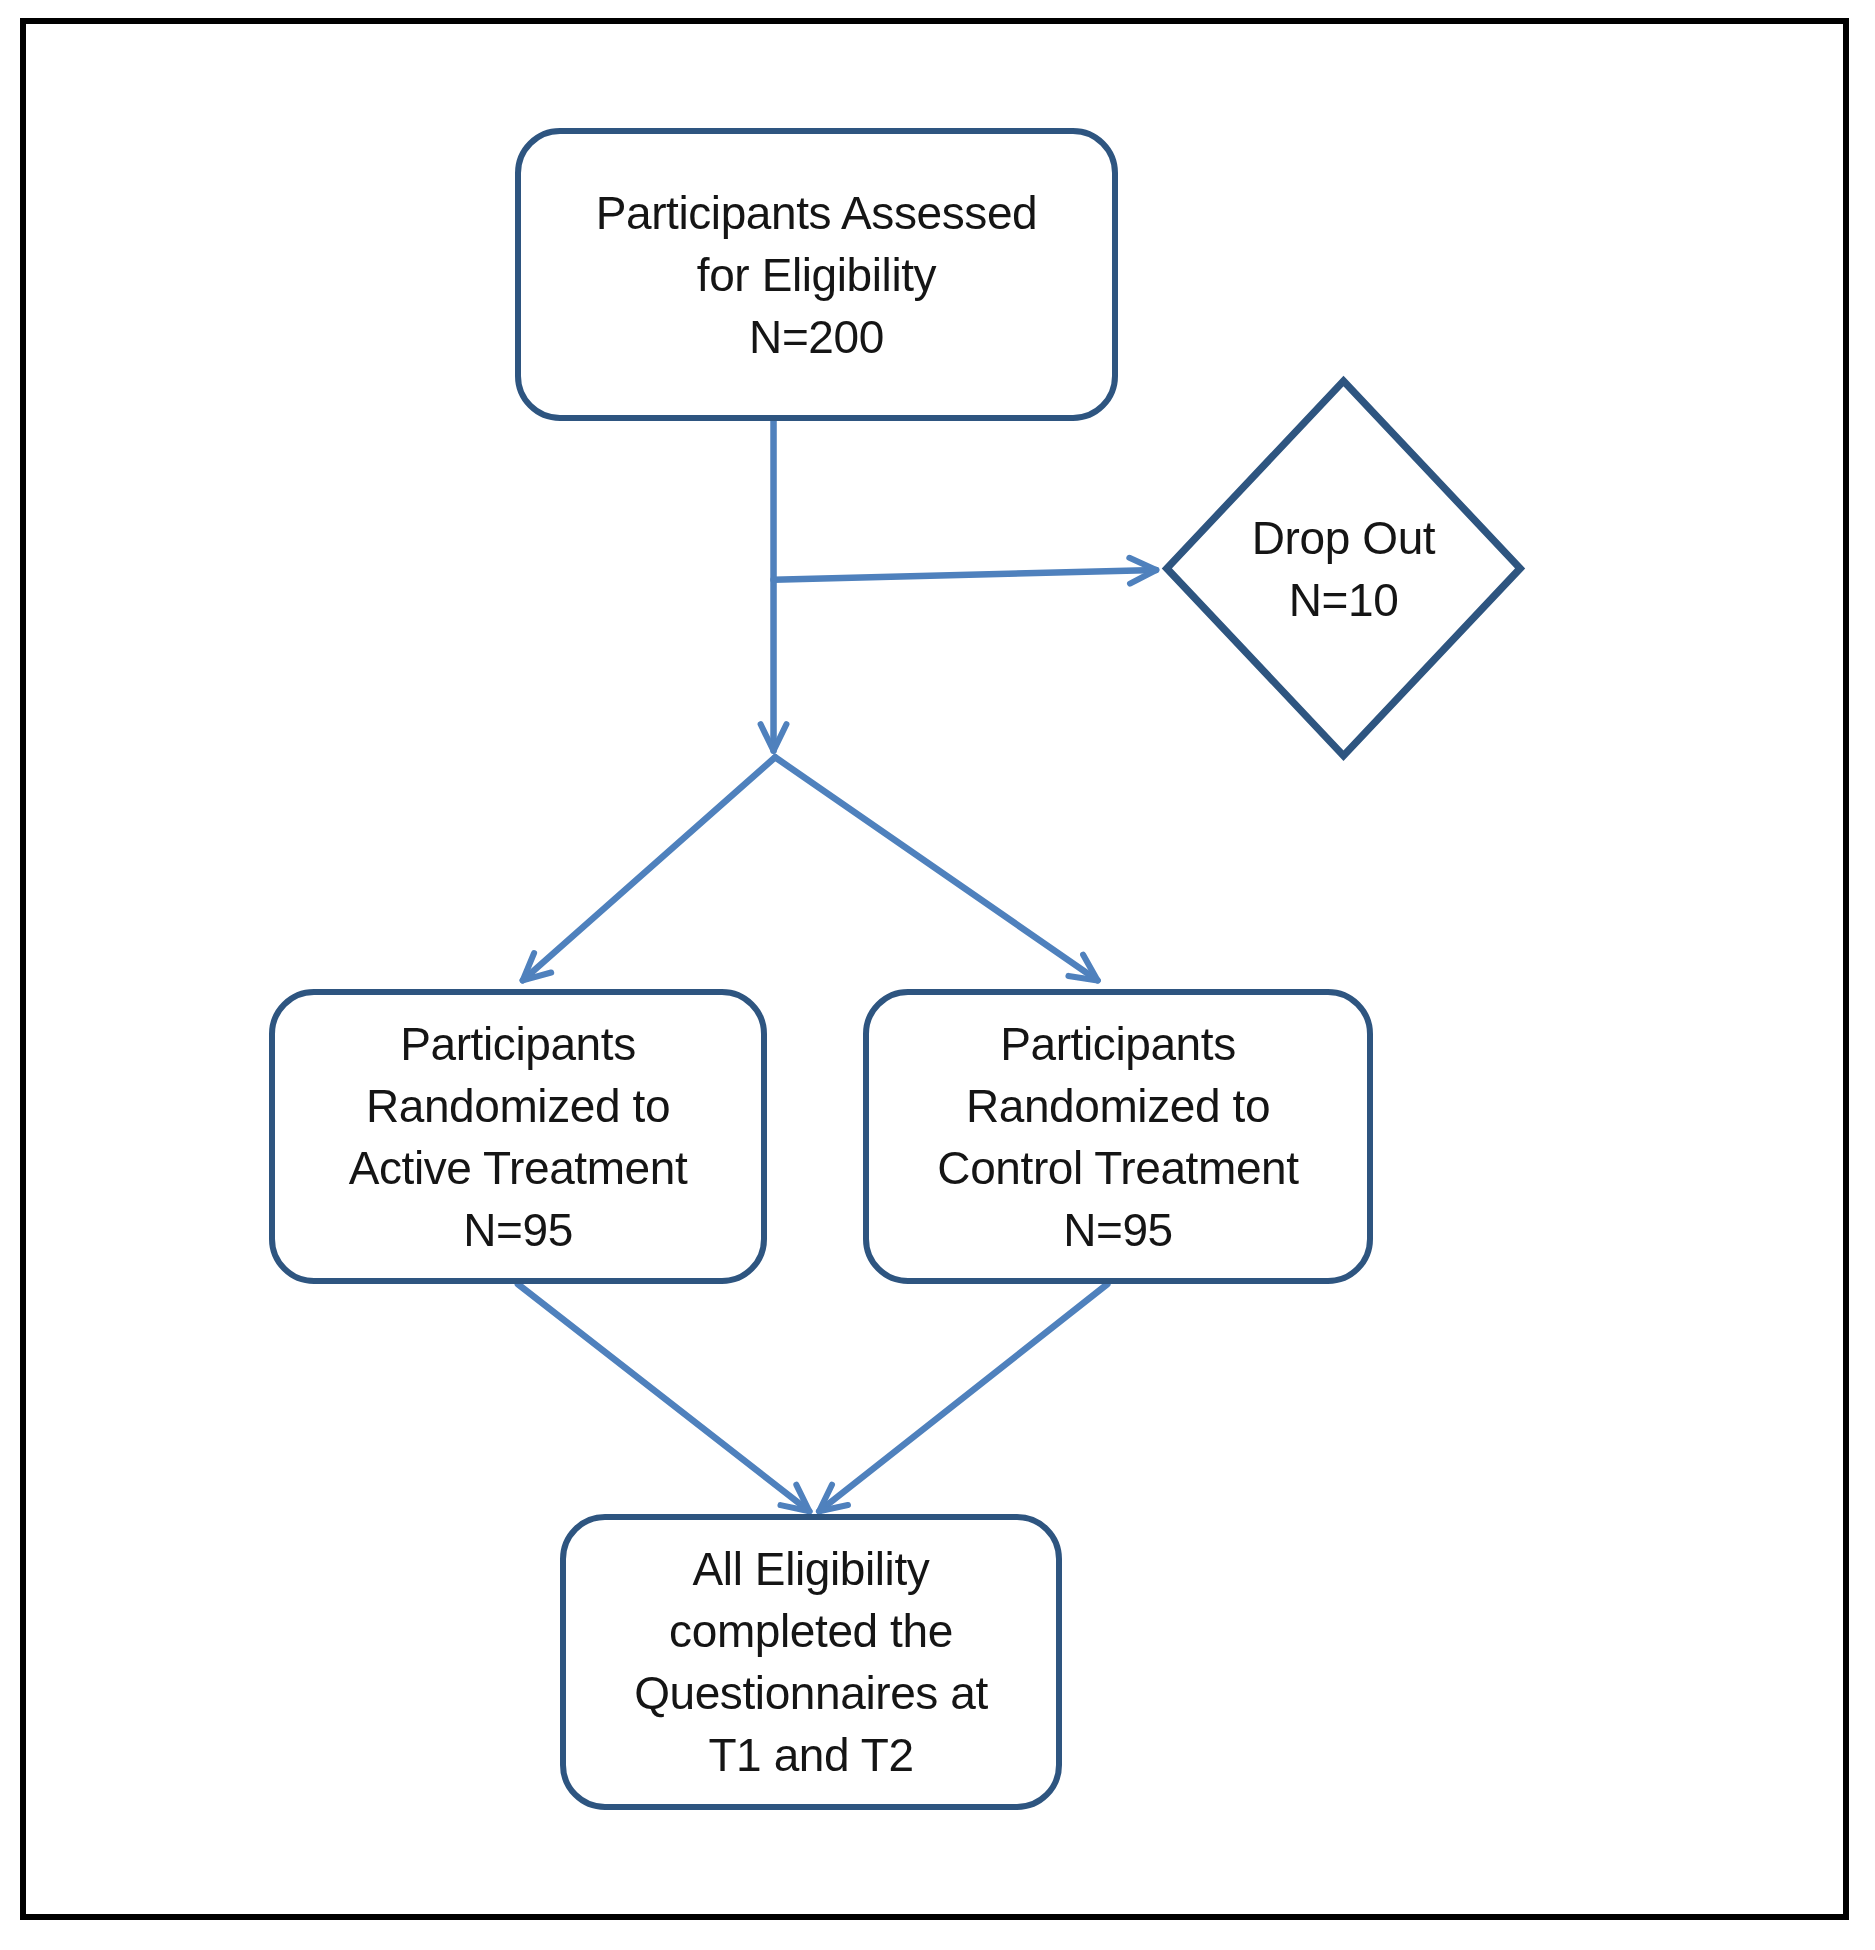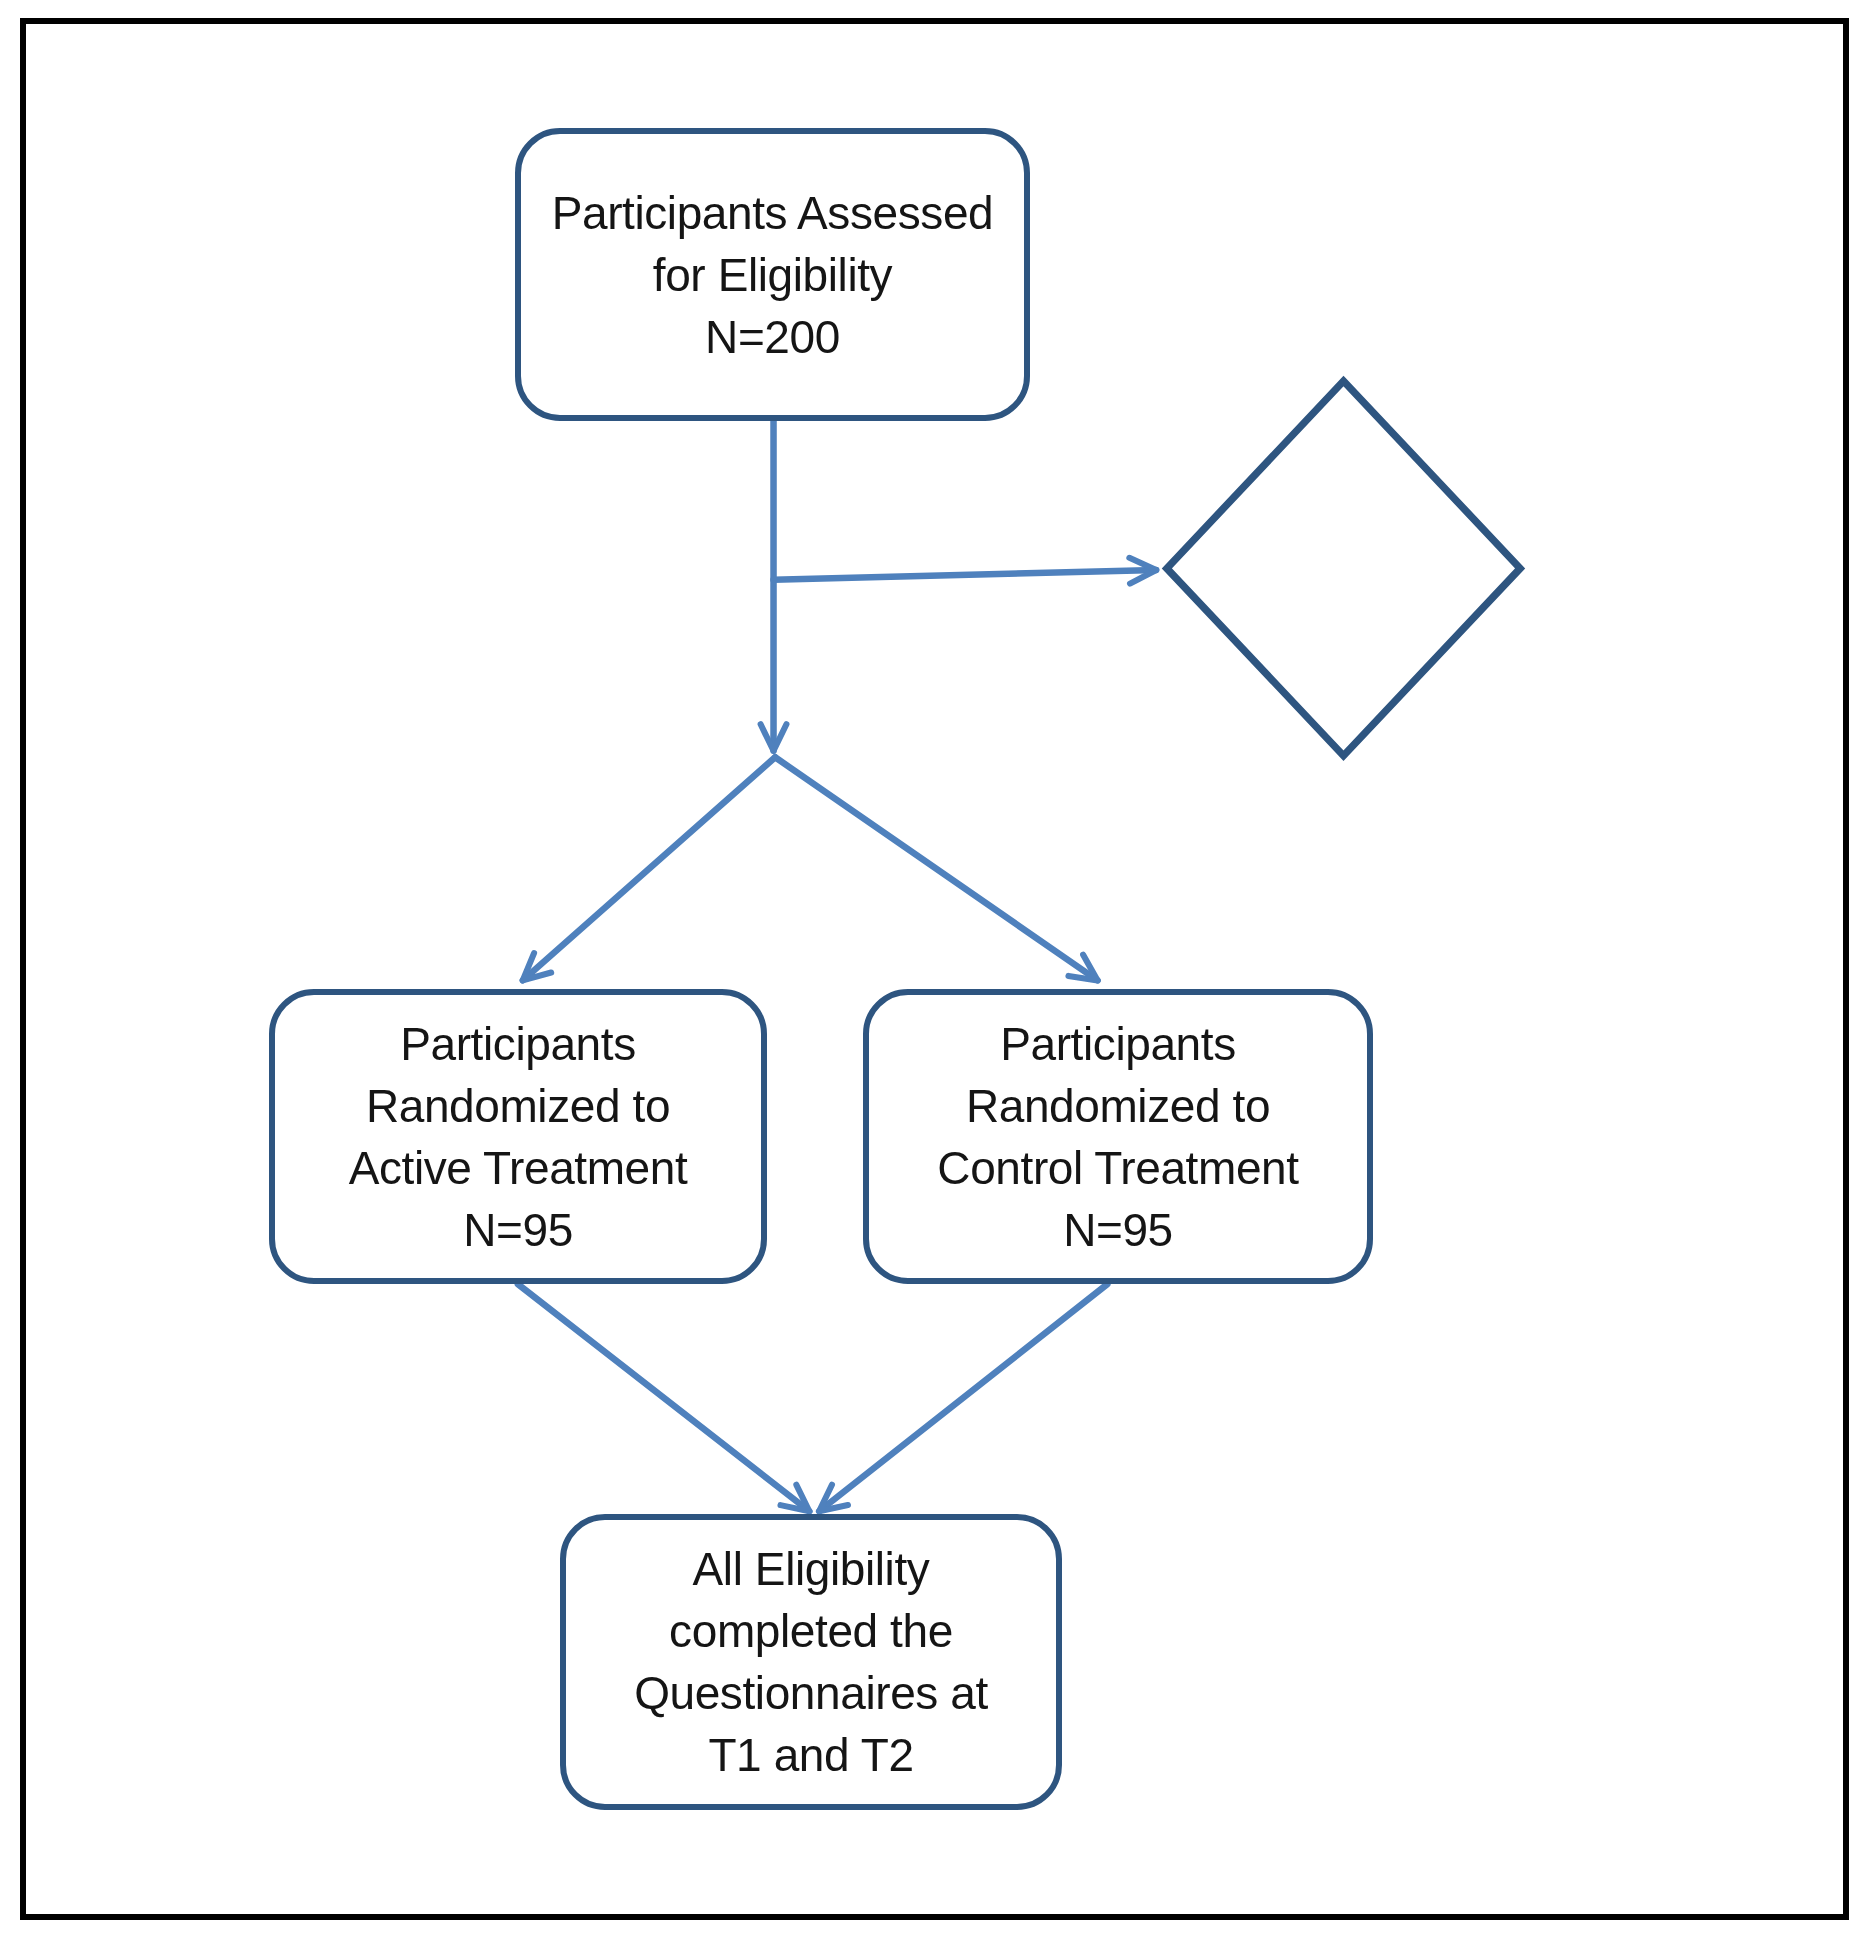--- a/index.html
+++ b/index.html
@@ -44,21 +44,21 @@
     border-radius: 45px;
     background: #ffffff;
   }
   .node-text {
     white-space: pre-line;
     font-size: 46px;
     line-height: 62px;
     letter-spacing: -0.4px;
     color: #151515;
   }
-  #node-assessed  { left: 515px;  top: 128px;  width: 515px; height: 293px; }
+  #node-assessed  { left: 515px;  top: 128px;  width: 603px; height: 293px; }
   #node-active    { left: 269px;  top: 989px; width: 498px; height: 295px; }
   #node-control   { left: 863px; top: 989px; width: 510px; height: 295px; }
   #node-completed { left: 560px;  top: 1514px; width: 502px; height: 296px; }
   #node-dropout   { left: 1167px; top: 381px;  width: 353px; height: 375px; }
 </style>
 </head>
 <body>
 
 <div class="canvas">
 
@@ -82,20 +82,24 @@
 
     <polygon points="1650,468 1867,698 1650,928 1433,698" fill="#ffffff" stroke="#2e5580" stroke-width="9" stroke-linejoin="miter"></polygon>
   </svg>
 
   <div class="node box" id="node-assessed">
     <div class="node-text">Participants Assessed
 for Eligibility
 N=200</div>
   </div>
 
+  <div class="node" id="node-dropout">
+    <div class="node-text">Drop Out
+N=10</div>
+  </div>
 
   <div class="node box" id="node-active">
     <div class="node-text">Participants
 Randomized to
 Active Treatment
 N=95</div>
   </div>
 
   <div class="node box" id="node-control">
     <div class="node-text">Participants

